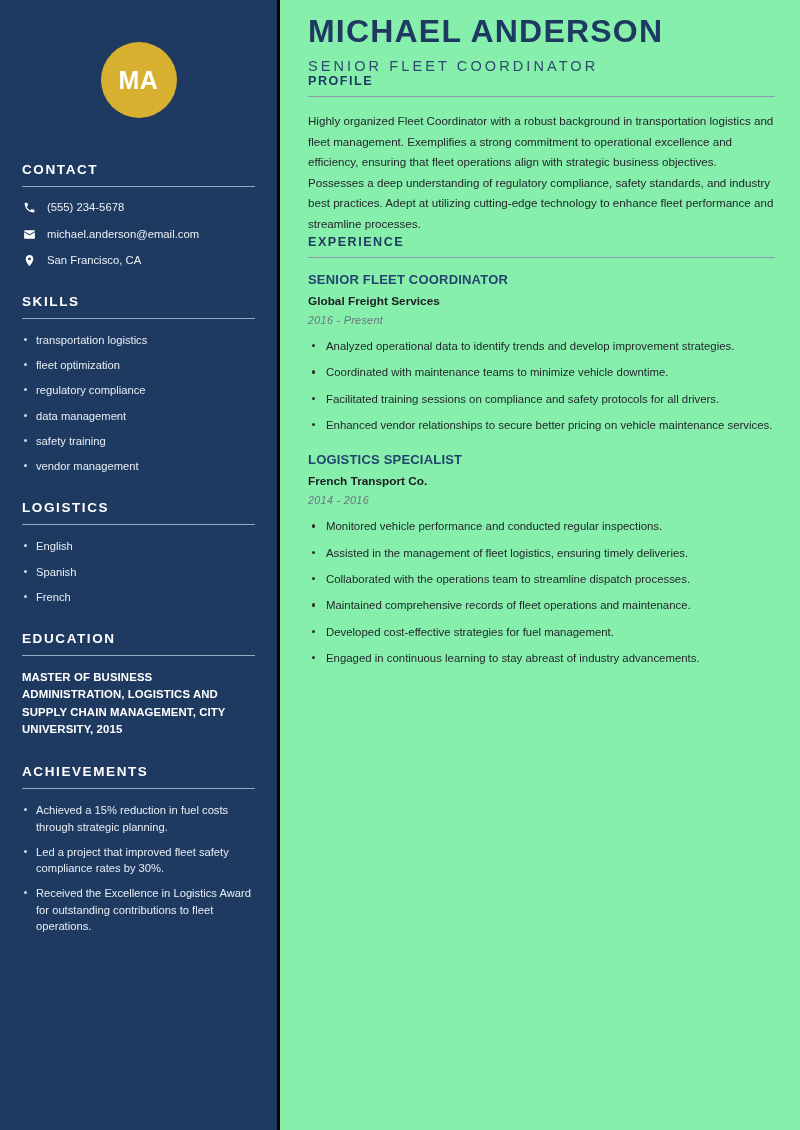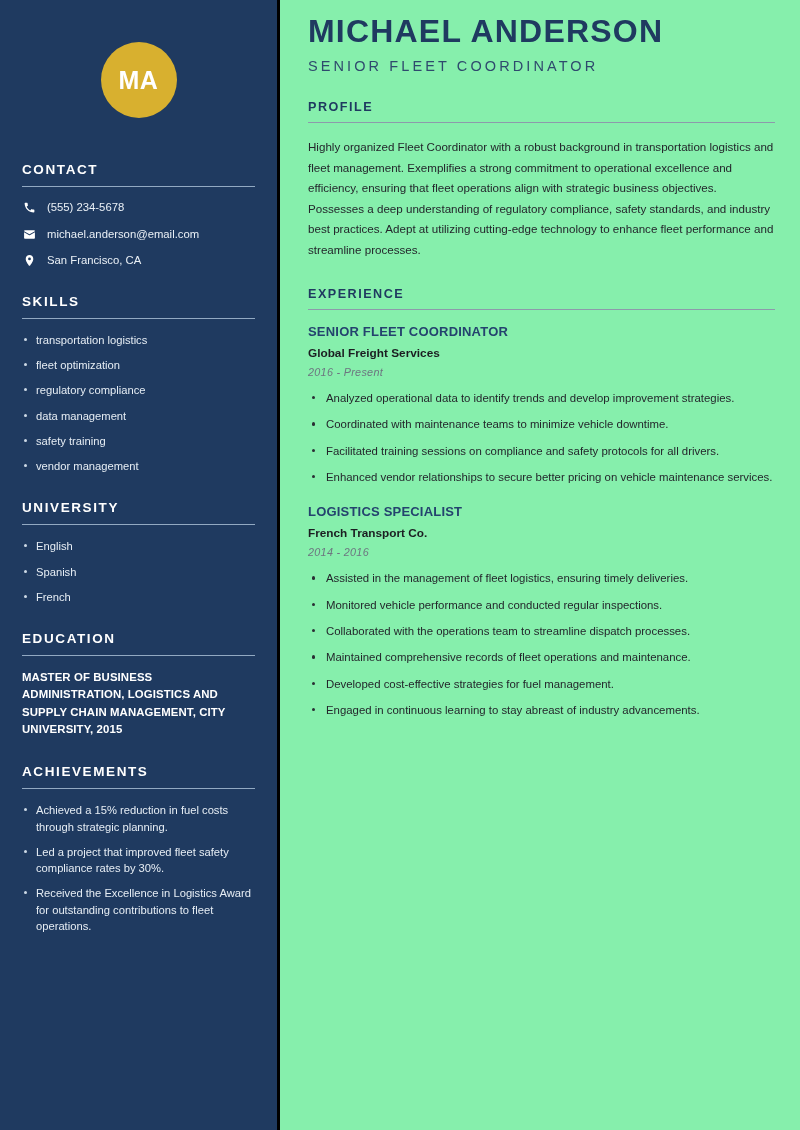--- a/index.html
+++ b/index.html
@@ -130,21 +130,21 @@
     letter-spacing: 1.2px;
     line-height: 1.08;
   }
   .job-title {
     margin-top: 9px;
     font-size: 14.5px;
     letter-spacing: 3.1px;
     color: #2f4a6d;
   }
 
-  .main-section { margin-top: 26px; }
+  .main-section { }
 
   .main-heading {
     font-size: 12.6px;
     font-weight: bold;
     letter-spacing: 1.5px;
     color: #1f3a60;
     padding-bottom: 8px;
   }
   .main-rule {
     height: 1.4px;
@@ -252,21 +252,21 @@
         <li>transportation logistics</li>
         <li>fleet optimization</li>
         <li>regulatory compliance</li>
         <li>data management</li>
         <li>safety training</li>
         <li>vendor management</li>
       </ul>
     </section>
 
     <section class="side-section">
-      <div class="side-heading">UNIVERSITY</div>
+      <div class="side-heading">LOGISTICS</div>
       <div class="side-rule"></div>
       <ul class="side-list">
         <li>English</li>
         <li>Spanish</li>
         <li>French</li>
       </ul>
     </section>
 
     <section class="side-section">
       <div class="side-heading">EDUCATION</div>
@@ -311,22 +311,22 @@
           <li>Facilitated training sessions on compliance and safety protocols for all drivers.</li>
           <li>Enhanced vendor relationships to secure better pricing on vehicle maintenance services.</li>
         </ul>
       </div>
 
       <div class="job-block">
         <div class="job-role">LOGISTICS SPECIALIST</div>
         <div class="job-company">French Transport Co.</div>
         <div class="job-dates">2014 - 2016</div>
         <ul class="job-bullets">
+          <li>Monitored vehicle performance and conducted regular inspections.</li>
           <li>Assisted in the management of fleet logistics, ensuring timely deliveries.</li>
-          <li>Monitored vehicle performance and conducted regular inspections.</li>
           <li>Collaborated with the operations team to streamline dispatch processes.</li>
           <li>Maintained comprehensive records of fleet operations and maintenance.</li>
           <li>Developed cost-effective strategies for fuel management.</li>
           <li>Engaged in continuous learning to stay abreast of industry advancements.</li>
         </ul>
       </div>
     </section>
 
   </main>
 </div>

